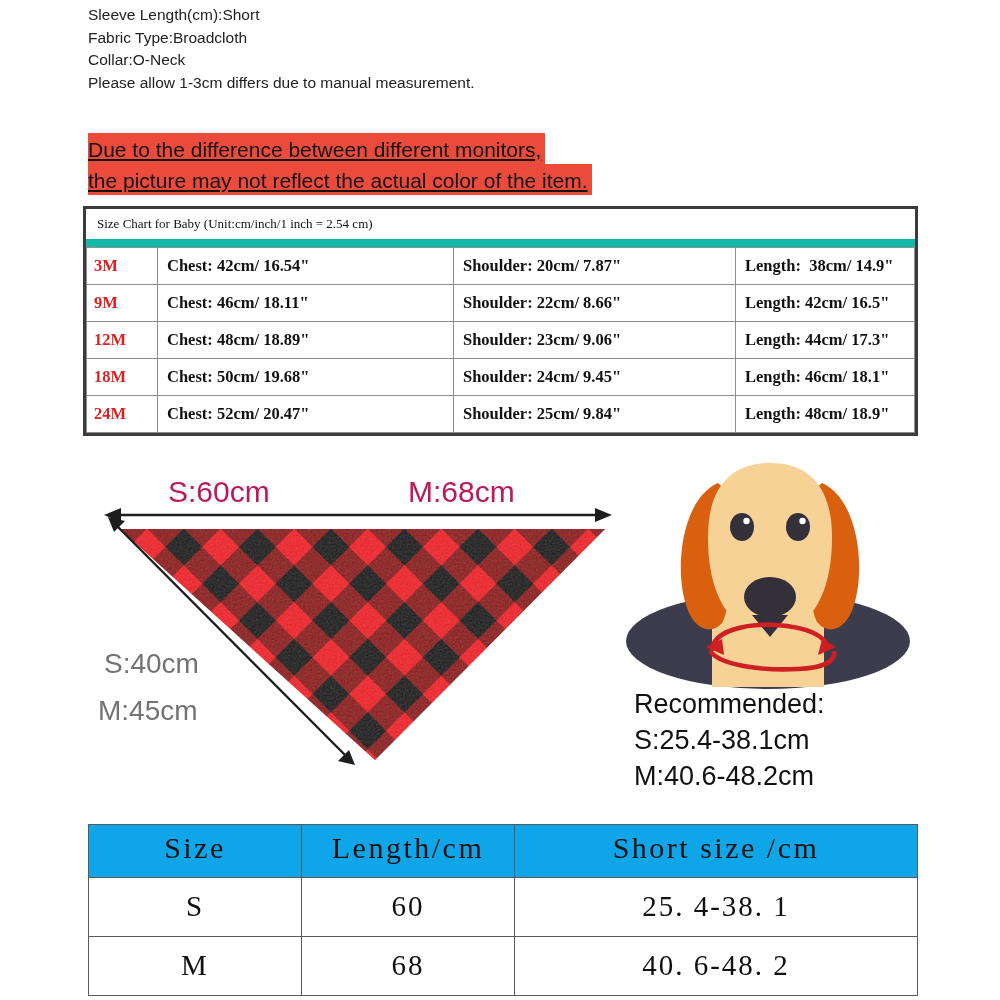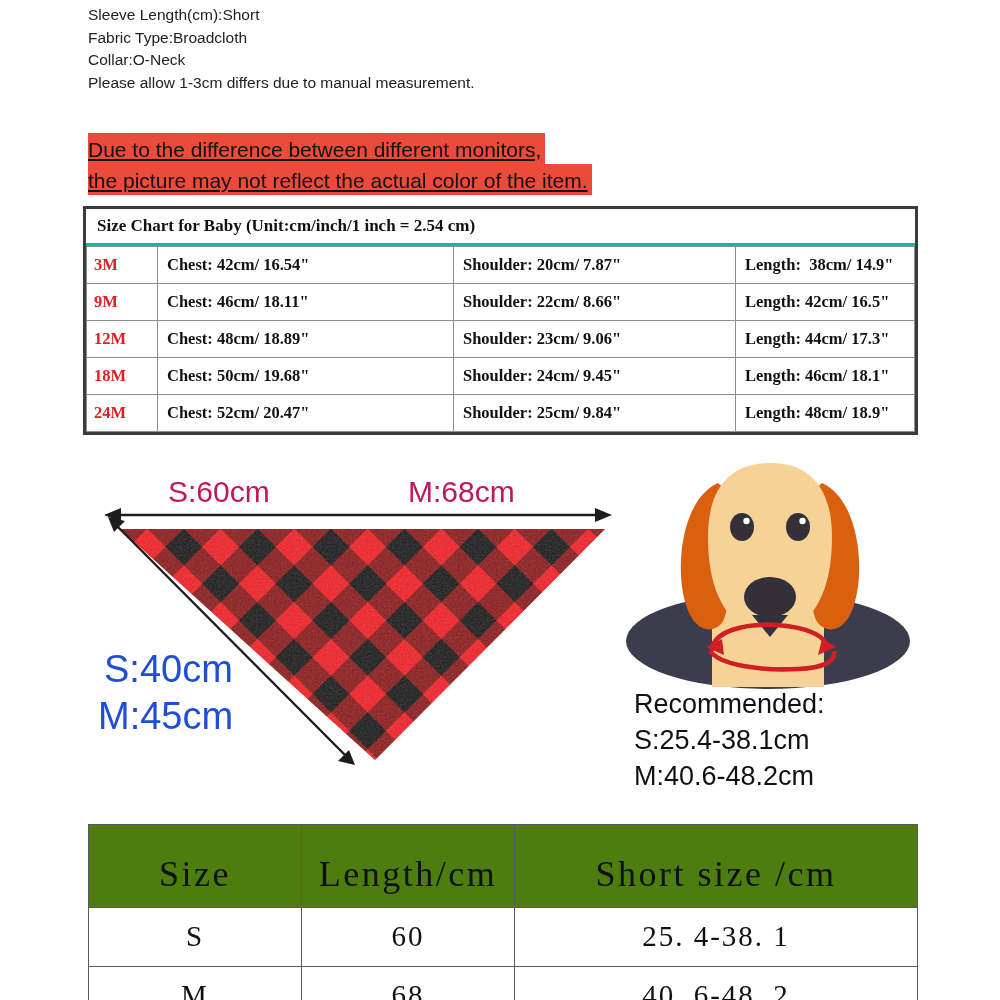--- a/index.html
+++ b/index.html
@@ -56,25 +56,25 @@
     position: absolute;
     left: 83px;
     top: 206px;
     width: 835px;
     border: 3px solid #3b3b3b;
     box-sizing: border-box;
     background: #ffffff;
     font-family: "Liberation Serif", serif;
   }
   .baby-title {
-    font-size: 17px;
-    font-weight: bold;
+    font-size: 13px;
+    font-weight: normal;
     color: #111;
     padding: 7px 0 7px 11px;
-    border-bottom: 3px solid #14b8a6;
+    border-bottom: 8px solid #14b8a6;
     white-space: pre;
   }
   .baby-table {
     width: 100%;
     border-collapse: collapse;
   }
   .baby-table td {
     border: 1.5px solid #8d8d8d;
     font-size: 16.5px;
     font-weight: bold;
@@ -103,23 +103,23 @@
     position: absolute;
     font-size: 30px;
     font-weight: 500;
     color: #be185d;
     white-space: pre;
   }
   .dim-top.s { left: 168px; top: 20px; }
   .dim-top.m { left: 408px; top: 20px; }
   .dim-left {
     position: absolute;
-    font-size: 38px;
+    font-size: 28px;
     font-weight: 500;
-    color: #1d4ed8;
+    color: #737373;
     white-space: pre;
   }
   .dim-left.s { left: 104px; top: 193px; }
   .dim-left.m { left: 98px; top: 240px; }
 
   svg.bandana-svg {
     position: absolute;
     left: 0;
     top: 0;
     width: 620px;
@@ -168,24 +168,24 @@
   }
   table.bot-table th,
   table.bot-table td {
     border: 1.5px solid #5a5a5a;
     text-align: center;
     font-weight: normal;
     color: #111;
     white-space: pre;
   }
   table.bot-table th {
-    background: #4d7c0f;
-    font-size: 36px;
+    background: #0ea5e9;
+    font-size: 30px;
     letter-spacing: 2.5px;
-    padding: 28px 0 12px 0;
+    padding: 6px 0 12px 0;
   }
   table.bot-table td {
     background: #ffffff;
     font-size: 29px;
     letter-spacing: 2px;
     padding: 12px 0 13px 0;
   }
   .col-size { width: 212px; }
   .col-len { width: 212px; }
 </style>

